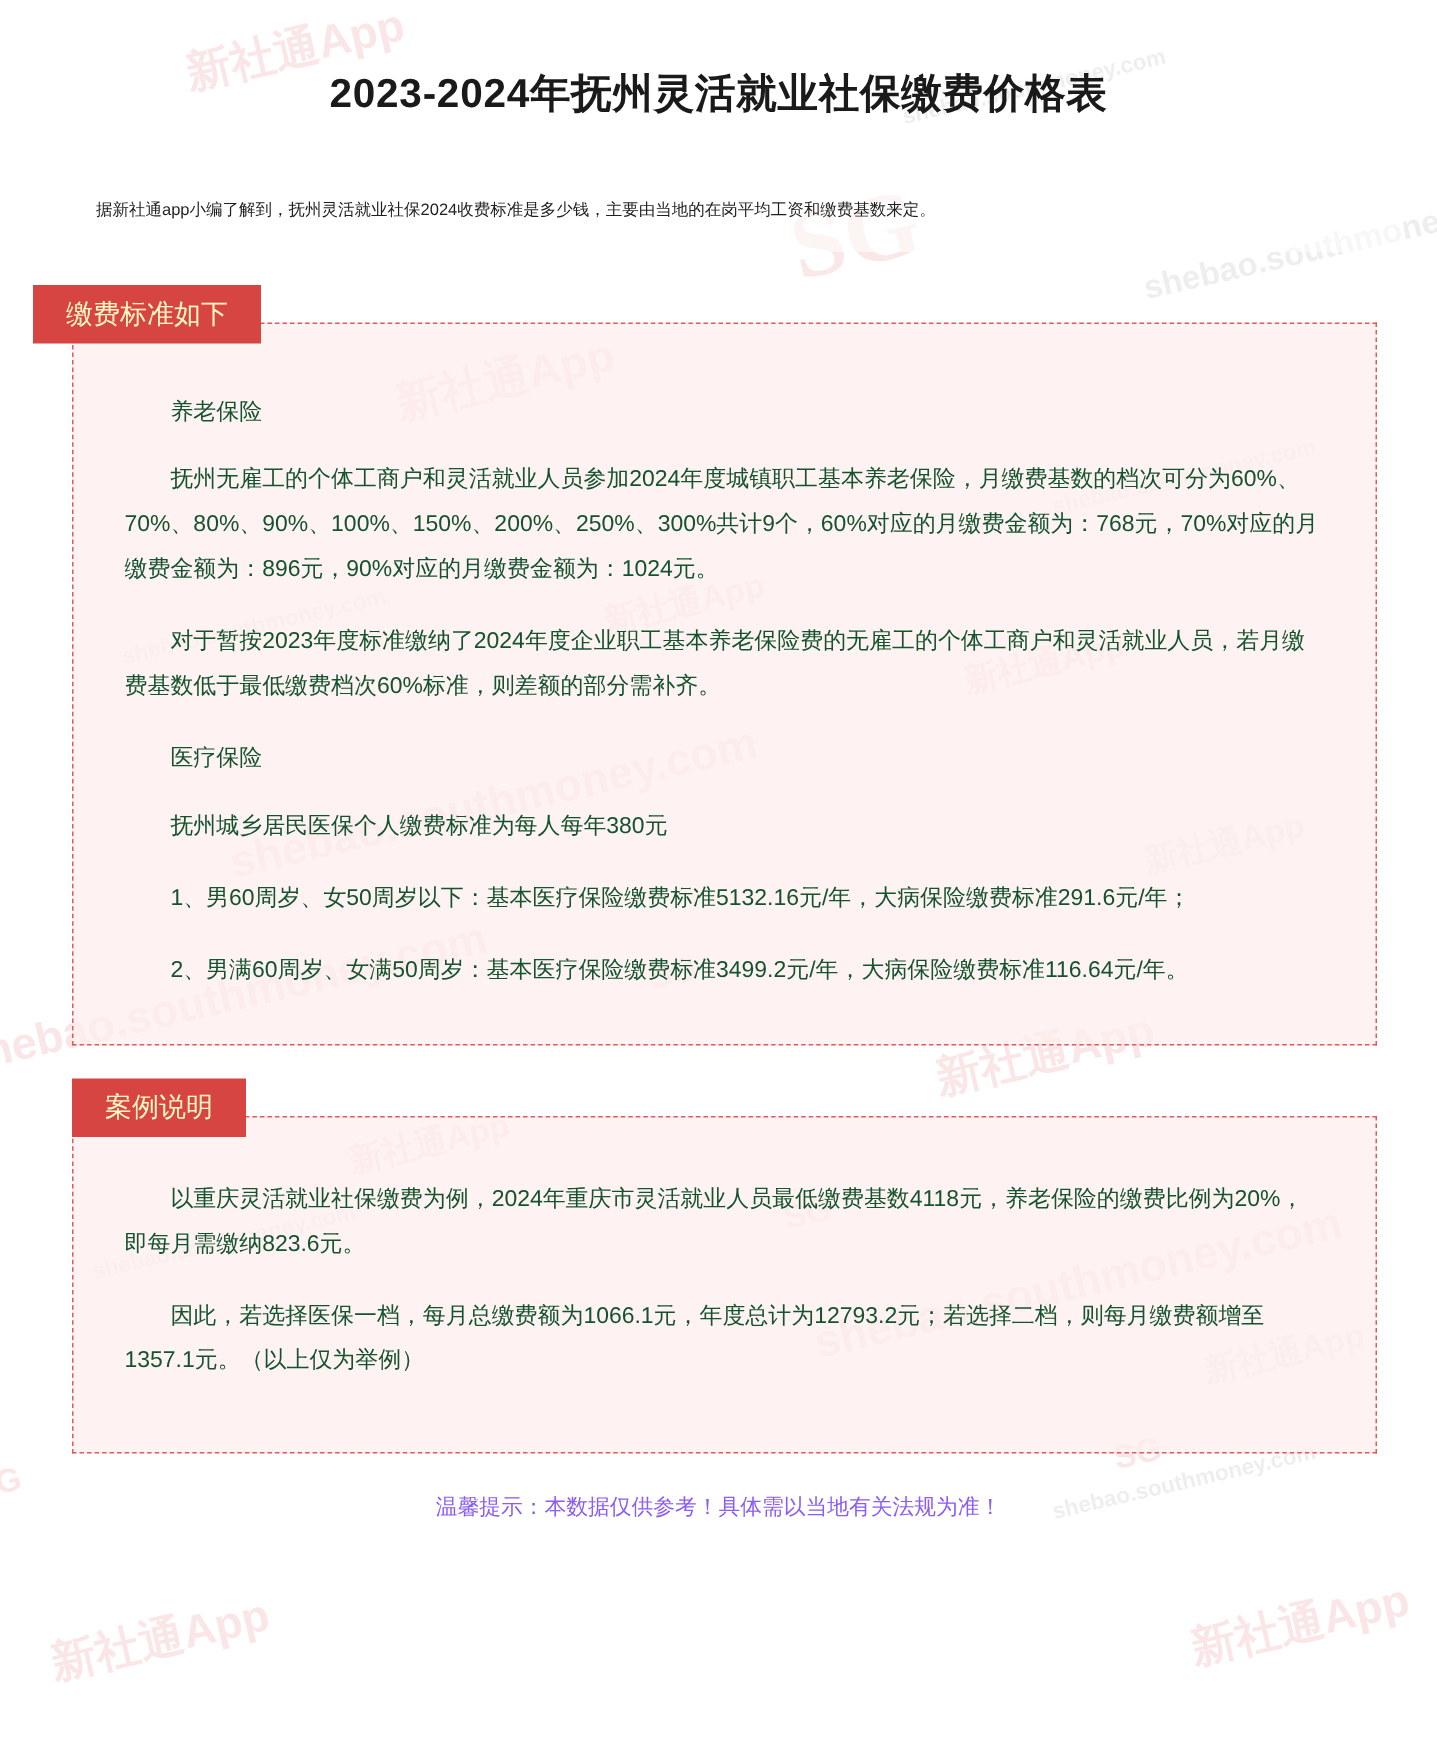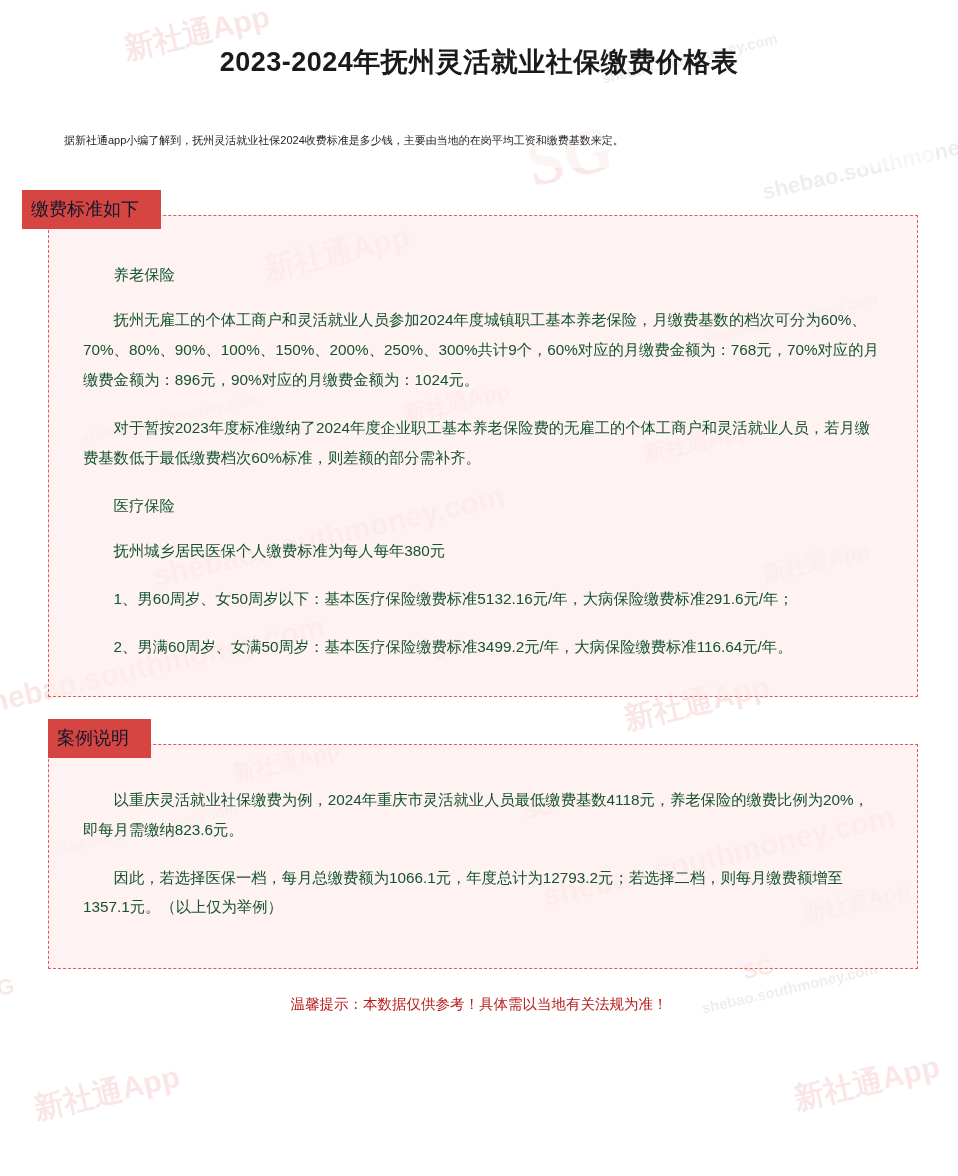--- a/index.html
+++ b/index.html
@@ -74,23 +74,23 @@
   }
   .intro p {
     margin: 0;
     text-indent: 2em;
   }
 
   .section-header {
     display: inline-block;
     background: #d9534f;
     background: #d64541;
-    color: #0f172a;
+    color: #fef9c3;
     font-size: 18px;
-    padding: 7px 22px 8px 9px;
+    padding: 7px 22px 8px 22px;
     margin: 22px 0 0 22px;
     position: relative;
     z-index: 12;
   }
   .section-header.indent {
     margin-left: 48px;
     text-align: right;
   }
 
   .box {
@@ -116,21 +116,21 @@
   .indent-2 { text-indent: 2em; }
   .sub-title {
     text-indent: 2em;
     font-size: 15.3px;
     margin-bottom: 16px !important;
   }
 
   .footer {
     text-align: center;
     font-size: 14.5px;
-    color: #b91c1c;
+    color: #8b5cf6;
     padding: 26px 0 18px 0;
   }
 </style>
 </head>
 <body>
 
 <div class="wm-layer">
   <div class="wm big" style="left:120px; top:30px;">新社通App</div>
   <div class="wm sml gray" style="left:600px; top:70px;">shebao.southmoney.com</div>
   <div class="wm-logo" style="left:520px; top:130px;">SG</div>

